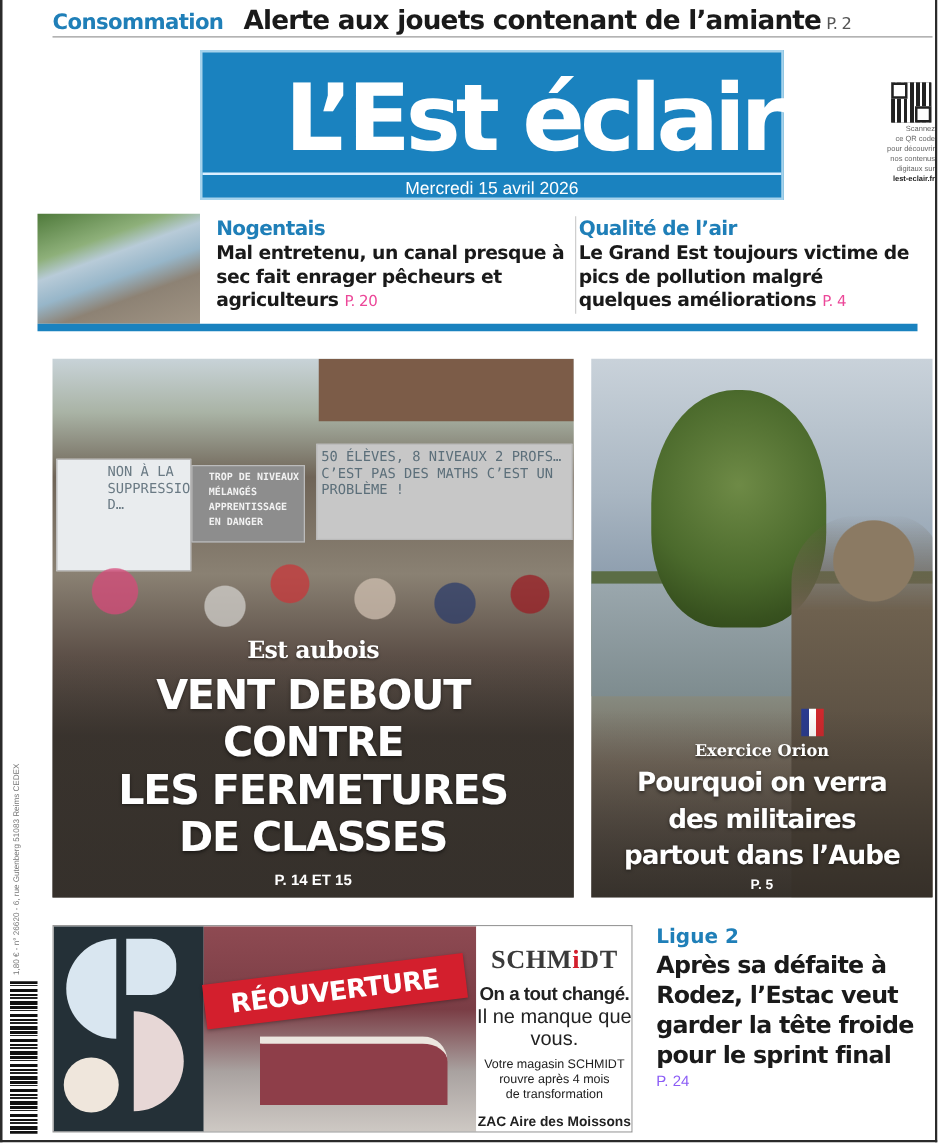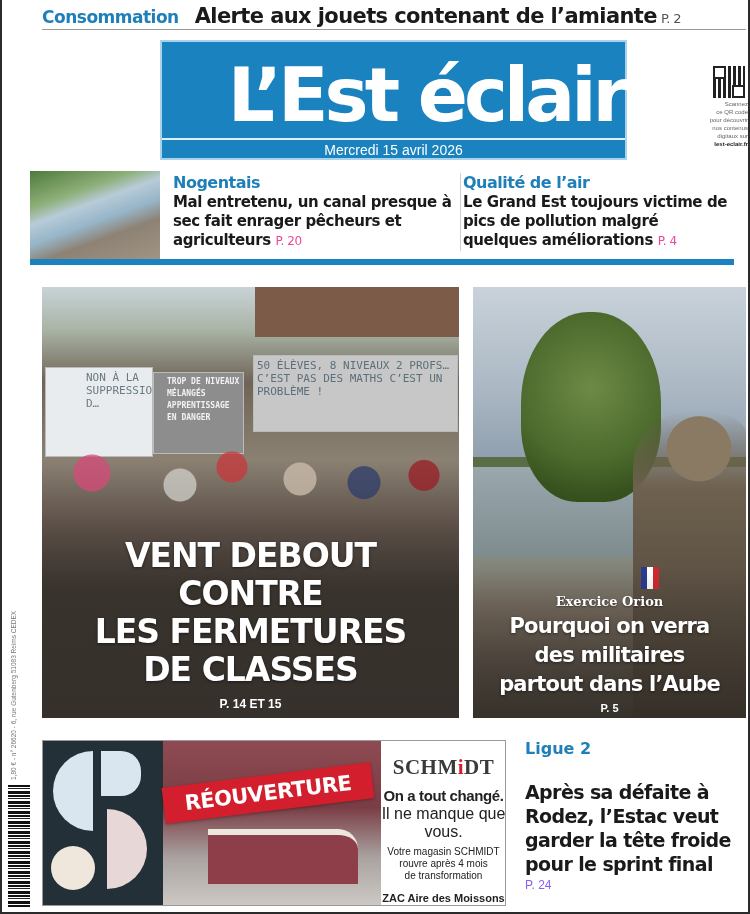--- a/index.html
+++ b/index.html
@@ -44,21 +44,21 @@
 
   
   .lead { position: absolute; left: 40px; top: 287px; width: 417px; height: 431px; overflow: hidden;
      background:
        linear-gradient(180deg, rgba(0,0,0,0) 0%, rgba(0,0,0,0) 55%, rgba(40,35,30,0.55) 70%, rgba(50,45,40,0.85) 100%),
        linear-gradient(180deg, #c8d3d8 0%, #a9b3a5 10%, #6f6457 22%, #8a8173 40%, #5d5048 55%, #4e4640 70%, #4a443e 100%); }
   .lead .roof { position: absolute; left: 213px; top: 0; width: 204px; height: 50px; background: #7c5c48; }
   .lead .sign { position: absolute; background: #e9ecee; border: 1px solid #bbb; color: #6a7a84; font-size: 11px; font-family: "DejaVu Sans Mono", monospace; line-height: 13px; padding: 3px; overflow: hidden; }
   .lead .sign.grey { background: #8d8d8d; color: #f2f2f2; font-weight: bold; font-size: 8px; line-height: 12px; }
   .lead .sign1 { left: 3px; top: 80px; width: 108px; height: 90px; padding-left: 40px; }
-  .lead .sign2 { left: 111px; top: 85px; width: 91px; height: 82px; padding-left: 13px; }
+  .lead .sign2 { left: 111px; top: 85px; width: 91px; height: 62px; padding-left: 13px; }
   .lead .sign3 { left: 211px; top: 68px; width: 205px; height: 77px; background: #c7c7c7; color: #5c6f7a; font-size: 11px; }
   .lead .kids { position: absolute; left: 10px; top: 150px; width: 400px; height: 120px;
      background: radial-gradient(circle at 10% 30%, #d74a7a 0 18px, transparent 19px),
                  radial-gradient(circle at 32% 40%, #d2d0cc 0 16px, transparent 17px),
                  radial-gradient(circle at 45% 25%, #c8373a 0 15px, transparent 16px),
                  radial-gradient(circle at 62% 35%, #cfbfb0 0 16px, transparent 17px),
                  radial-gradient(circle at 78% 38%, #2d3d6a 0 16px, transparent 17px),
                  radial-gradient(circle at 93% 32%, #9a1d24 0 15px, transparent 16px);
      opacity: 0.75; }
   .lead .kicker { position: absolute; left: 0; right: 0; top: 222px; text-align: center; color: #fff; font-family: "DejaVu Serif", serif; font-weight: bold; font-size: 19px; letter-spacing: -0.5px; text-shadow: 0 1px 2px rgba(0,0,0,0.5); }
@@ -92,21 +92,21 @@
   .ad .brand { margin-top: 14px; font-size: 21px; font-weight: bold; color: #3a3a3a; letter-spacing: 0.5px; font-family: Liberation Serif, serif; }
   .ad .brand .i { color: #d31f2d; }
   .ad .slogan { font-size: 15px; font-weight: bold; margin-top: 7px; letter-spacing: -0.4px; }
   .ad .sub { font-size: 16px; margin-top: 1px; }
   .ad .body { font-size: 10px; line-height: 12px; margin-top: 5px; }
   .ad .addr { font-size: 11px; font-weight: bold; line-height: 13px; margin-top: 10px; }
 
   
   .sport { position: absolute; left: 523px; top: 738px; width: 221px; }
   .sport .rubric { color: #1f7fb8; font-weight: bold; font-size: 16px; font-family: "DejaVu Sans", sans-serif; line-height: 22px; }
-  .sport .title { font-weight: bold; font-size: 19px; font-family: "DejaVu Sans", sans-serif; line-height: 24px; letter-spacing: -0.6px; margin-top: 20px; }
+  .sport .title { font-weight: bold; font-size: 19px; font-family: "DejaVu Sans", sans-serif; line-height: 24px; letter-spacing: -0.6px; margin-top: 0; }
   .sport .page-ref { font-size: 12px; color: #8b5cf6; margin-top: 2px; }
 
   
   .legal { position: absolute; left: 8px; top: 560px; width: 14px; height: 220px; }
   .legal span { position: absolute; left: 0; top: 0; transform-origin: 0 0; transform: translate(0, 220px) rotate(-90deg); width: 220px; font-size: 6.5px; color: #777; white-space: nowrap; }
   .barcode { position: absolute; left: 6px; top: 785px; width: 22px; height: 122px; background: repeating-linear-gradient(180deg, #111 0 2px, #fff 2px 3px, #222 3px 4px, #fff 4px 6px, #111 6px 9px, #fff 9px 10px); }
 </style>
 </head>
 <body>
 
@@ -149,20 +149,21 @@
     </div>
     <div class="rule"></div>
   </div>
 
   <div class="lead">
     <div class="roof"></div>
     <div class="sign sign1">NON À LA SUPPRESSION D…</div>
     <div class="sign grey sign2">TROP DE NIVEAUX MÉLANGÉS APPRENTISSAGE EN DANGER</div>
     <div class="sign sign3">50 ÉLÈVES, 8 NIVEAUX 2 PROFS… C’EST PAS DES MATHS C’EST UN PROBLÈME !</div>
     <div class="kids"></div>
+    <div class="kicker">Est aubois</div>
     <div class="title">
       <div>VENT DEBOUT</div>
       <div>CONTRE</div>
       <div>LES FERMETURES</div>
       <div>DE CLASSES</div>
     </div>
     <div class="page-ref">P. 14 ET 15</div>
   </div>
 
   <div class="second">

